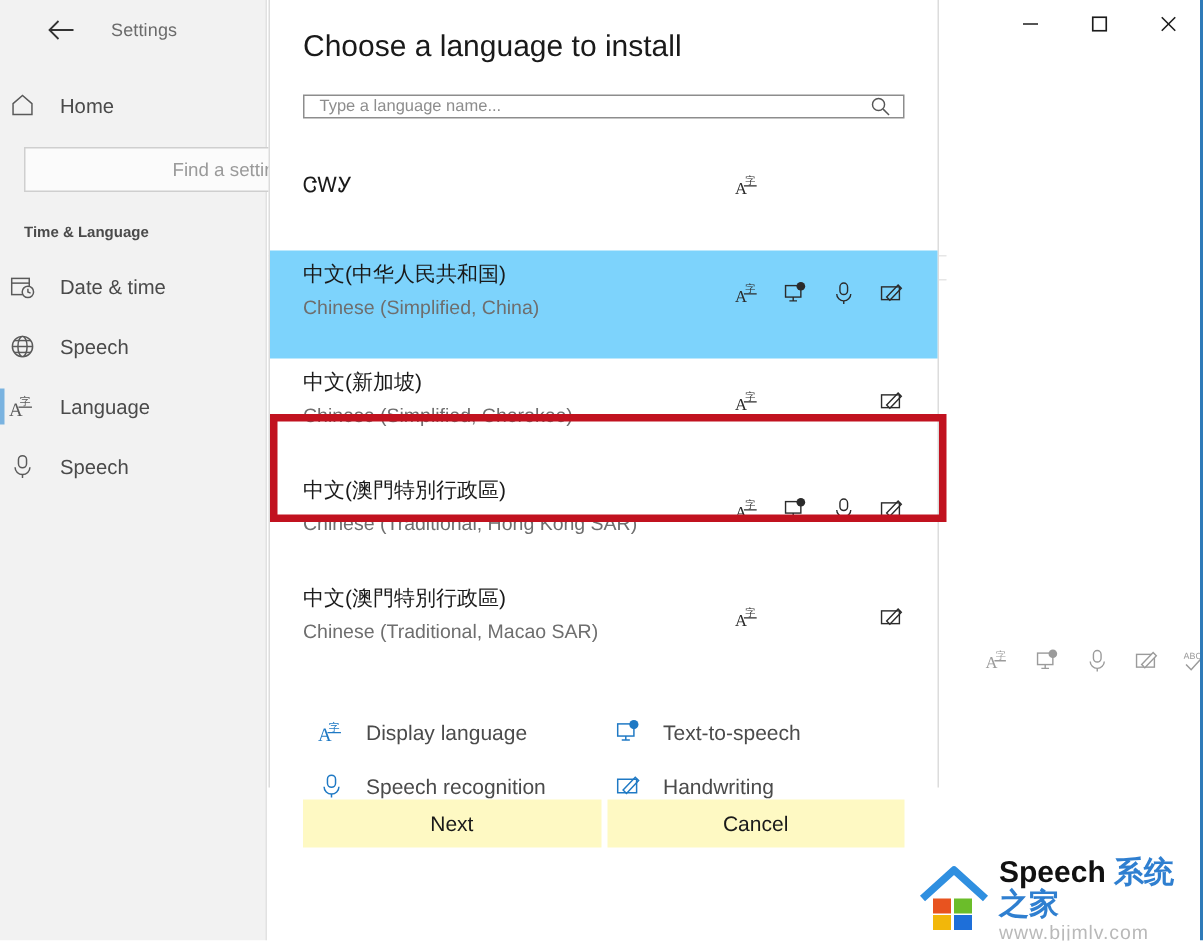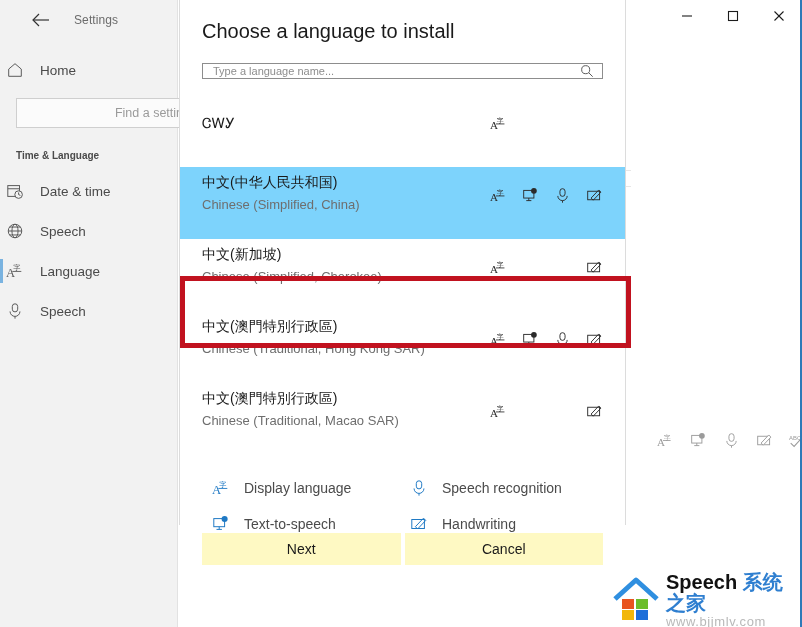--- a/index.html
+++ b/index.html
@@ -478,38 +478,38 @@
               <text x="8" y="9" font-size="8" fill="currentColor">字</text>
               <line x1="7" y1="10.5" x2="17" y2="10.5" stroke="currentColor" stroke-width="1"></line>
             </svg>
         </span>
         <span class="ltxt">Display language</span>
       </div>
 
       <div class="legend-item">
         <span class="lico">
           <svg width="18" height="18" viewBox="0 0 20 20">
-              <rect x="7" y="2" width="6" height="9" rx="3" fill="none" stroke="currentColor" stroke-width="1.1"></rect>
-              <path d="M4.5 10.5a5.5 5.5 0 0 0 11 0" fill="none" stroke="currentColor" stroke-width="1.1"></path>
-              <line x1="10" y1="16" x2="10" y2="18.5" stroke="currentColor" stroke-width="1.1"></line>
-            </svg>
-        </span>
-        <span class="ltxt">Speech recognition</span>
-      </div>
-
-      <div class="legend-item">
-        <span class="lico">
-          <svg width="18" height="18" viewBox="0 0 20 20">
               <rect x="2" y="4" width="12" height="9" fill="none" stroke="currentColor" stroke-width="1.1"></rect>
               <line x1="8" y1="13" x2="8" y2="16" stroke="currentColor" stroke-width="1.1"></line>
               <line x1="5" y1="16" x2="11" y2="16" stroke="currentColor" stroke-width="1.1"></line>
               <circle cx="14" cy="4.5" r="3.4" fill="currentColor"></circle>
             </svg>
         </span>
         <span class="ltxt">Text-to-speech</span>
+      </div>
+
+      <div class="legend-item">
+        <span class="lico">
+          <svg width="18" height="18" viewBox="0 0 20 20">
+              <rect x="7" y="2" width="6" height="9" rx="3" fill="none" stroke="currentColor" stroke-width="1.1"></rect>
+              <path d="M4.5 10.5a5.5 5.5 0 0 0 11 0" fill="none" stroke="currentColor" stroke-width="1.1"></path>
+              <line x1="10" y1="16" x2="10" y2="18.5" stroke="currentColor" stroke-width="1.1"></line>
+            </svg>
+        </span>
+        <span class="ltxt">Speech recognition</span>
       </div>
 
       <div class="legend-item">
         <span class="lico">
           <svg width="18" height="18" viewBox="0 0 20 20">
               <rect x="2" y="5" width="14" height="10" fill="none" stroke="currentColor" stroke-width="1.1"></rect>
               <path d="M6 13 L15 3.5 L17.5 6 L8.5 15.5 Z" fill="none" stroke="currentColor" stroke-width="1.1"></path>
             </svg>
         </span>
         <span class="ltxt">Handwriting</span>

